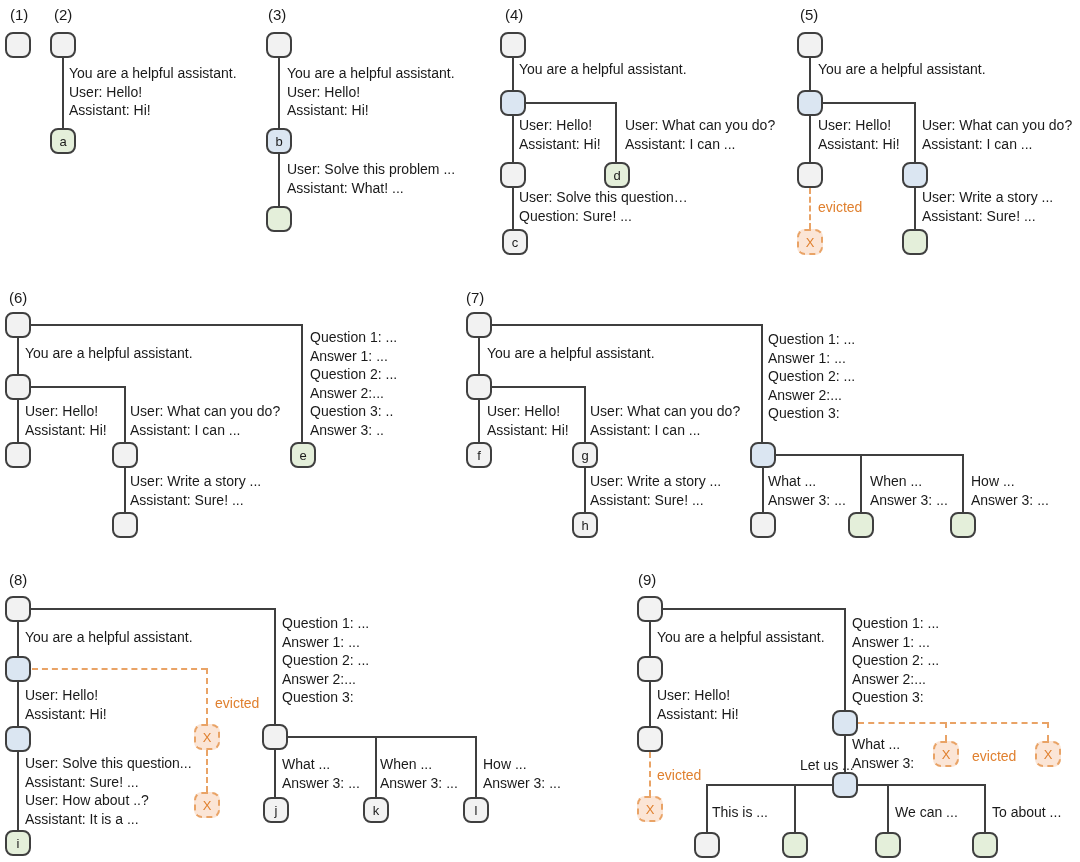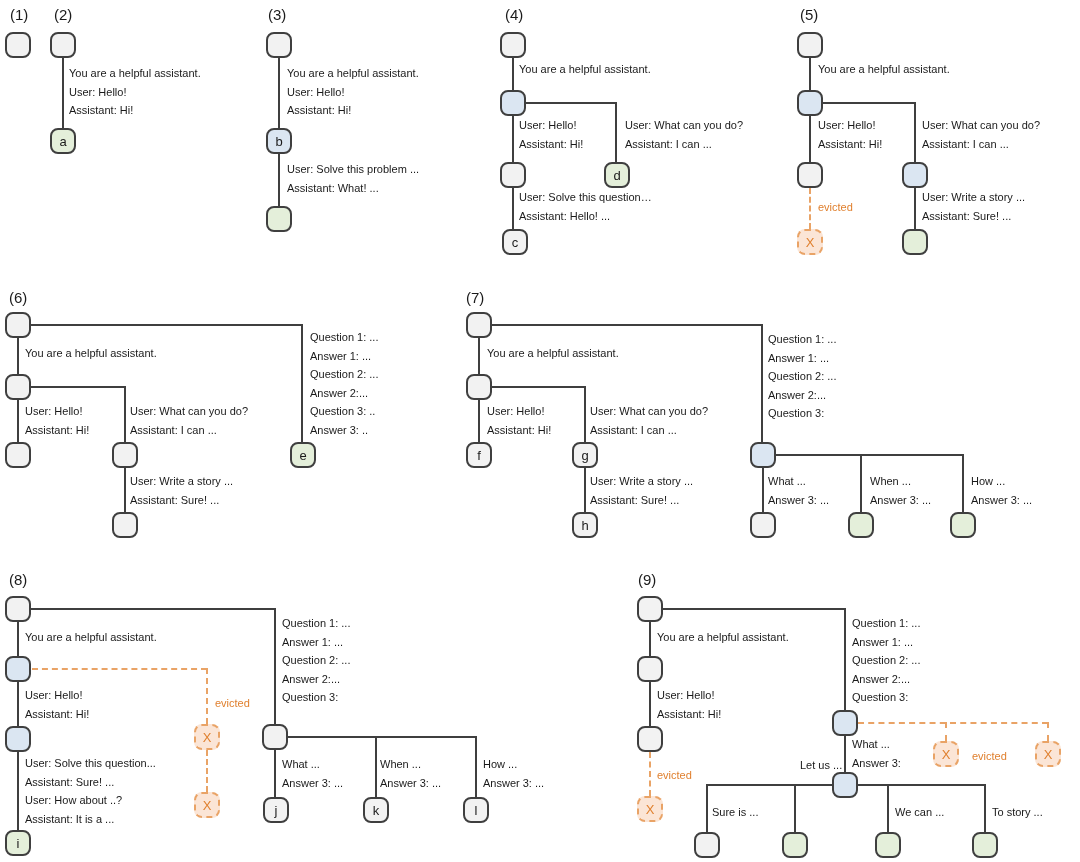--- a/index.html
+++ b/index.html
@@ -23,21 +23,21 @@
   }
   .node.gray{background:var(--n-gray,#f2f2f2);}
   .node.blue{background:var(--n-blue,#dbe6f2);}
   .node.green{background:var(--n-green,#e4efda);}
   .node.evicted{
     background:var(--ev-fill,#fbe5d6);
     border:2px dashed var(--ev-border,#e9a366);
     color:var(--ev-accent,#e0802f);
   }
   .edge-label{
-    position:absolute;font-size:11px;line-height:18.5px;
+    position:absolute;font-size:14px;line-height:18.5px;
     white-space:pre-line;color:var(--text,#1a1a1a);
   }
   .edge-label.evicted{color:var(--ev-accent,#e0802f);}
 </style>
 </head>
 <body>
 
 <div class="canvas">
   <section class="panel">
     <span class="panel-label" style="left: 10px; top: 6px;">(1)</span>
@@ -71,21 +71,21 @@
       <div class="line h" style="left: 513px; top: 102px; width: 104px;"></div>
       <div class="line v" style="left: 615px; top: 102px; height: 60px;"></div>
       <div class="line v" style="left: 512px; top: 116px; height: 46px;"></div>
       <div class="line v" style="left: 512px; top: 188px; height: 41px;"></div>
       <div class="edge-label" style="left: 519px; top: 60px;">You are a helpful assistant.</div>
       <div class="edge-label" style="left: 519px; top: 116px;">User: Hello!
 Assistant: Hi!</div>
       <div class="edge-label" style="left: 625px; top: 116px;">User: What can you do?
 Assistant: I can ...</div>
       <div class="edge-label" style="left: 519px; top: 188px;">User: Solve this question…
-Assistant: Hello! ...</div>
+Question: Sure! ...</div>
       <div class="node gray" style="left: 500px; top: 32px;"></div>
       <div class="node blue" style="left: 500px; top: 90px;"></div>
       <div class="node gray" style="left: 500px; top: 162px;"></div>
       <div class="node green" style="left: 604px; top: 162px;">d</div>
       <div class="node gray" style="left: 502px; top: 229px;">c</div>
     </section>
   <section class="panel">
     <span class="panel-label" style="left: 800px; top: 6px;">(5)</span>
   <div class="line v" style="left: 809px; top: 58px; height: 32px;"></div>
       <div class="line h" style="left: 810px; top: 102px; width: 106px;"></div>
@@ -243,24 +243,24 @@
 Question 2: ...
 Answer 2:...
 Question 3:</div>
       <div class="edge-label" style="left: 657px; top: 628px;">You are a helpful assistant.</div>
       <div class="edge-label" style="left: 657px; top: 686px;">User: Hello!
 Assistant: Hi!</div>
       <div class="edge-label evicted" style="left: 657px; top: 766px;">evicted</div>
       <div class="edge-label" style="left: 852px; top: 735px;">What ...
 Answer 3:</div>
       <div class="edge-label evicted" style="left: 972px; top: 747px;">evicted</div>
-      <div class="edge-label" style="left: 712px; top: 803px;">Sure is ...</div>
+      <div class="edge-label" style="left: 712px; top: 803px;">This is ...</div>
       <div class="edge-label" style="left: 800px; top: 756px;">Let us ...</div>
       <div class="edge-label" style="left: 895px; top: 803px;">We can ...</div>
-      <div class="edge-label" style="left: 992px; top: 803px;">To story ...</div>
+      <div class="edge-label" style="left: 992px; top: 803px;">To about ...</div>
       <div class="node gray" style="left: 637px; top: 596px;"></div>
       <div class="node gray" style="left: 637px; top: 656px;"></div>
       <div class="node gray" style="left: 637px; top: 726px;"></div>
       <div class="node evicted" style="left: 637px; top: 796px;">X</div>
       <div class="node blue" style="left: 832px; top: 710px;"></div>
       <div class="node evicted" style="left: 933px; top: 741px;">X</div>
       <div class="node evicted" style="left: 1035px; top: 741px;">X</div>
       <div class="node blue" style="left: 832px; top: 772px;"></div>
       <div class="node gray" style="left: 694px; top: 832px;"></div>
       <div class="node green" style="left: 782px; top: 832px;"></div>

